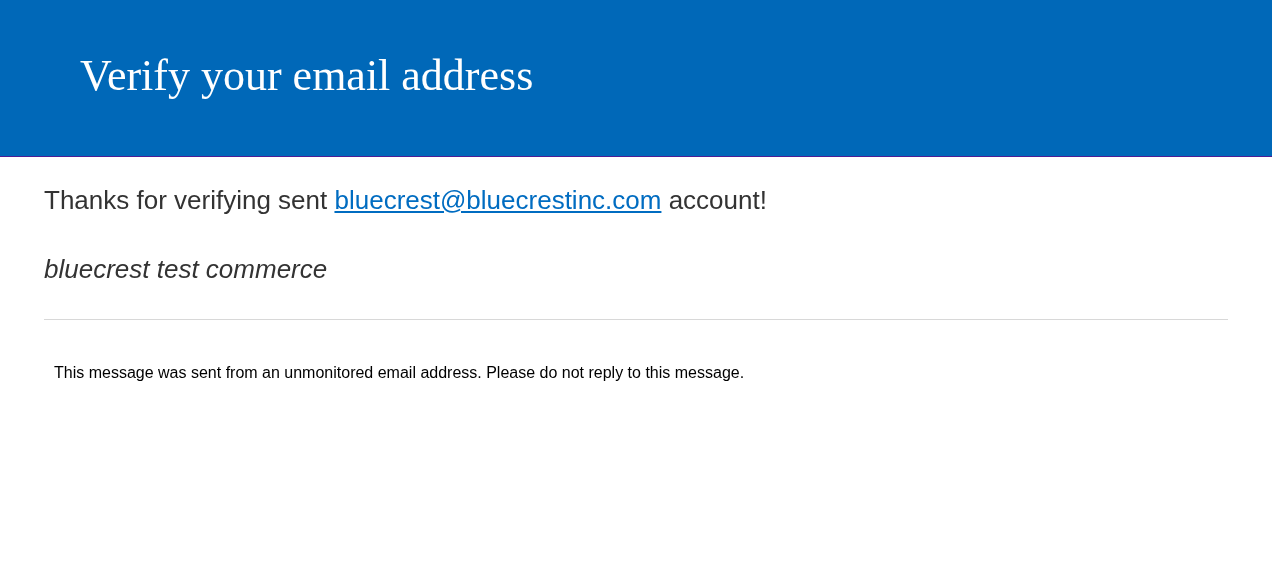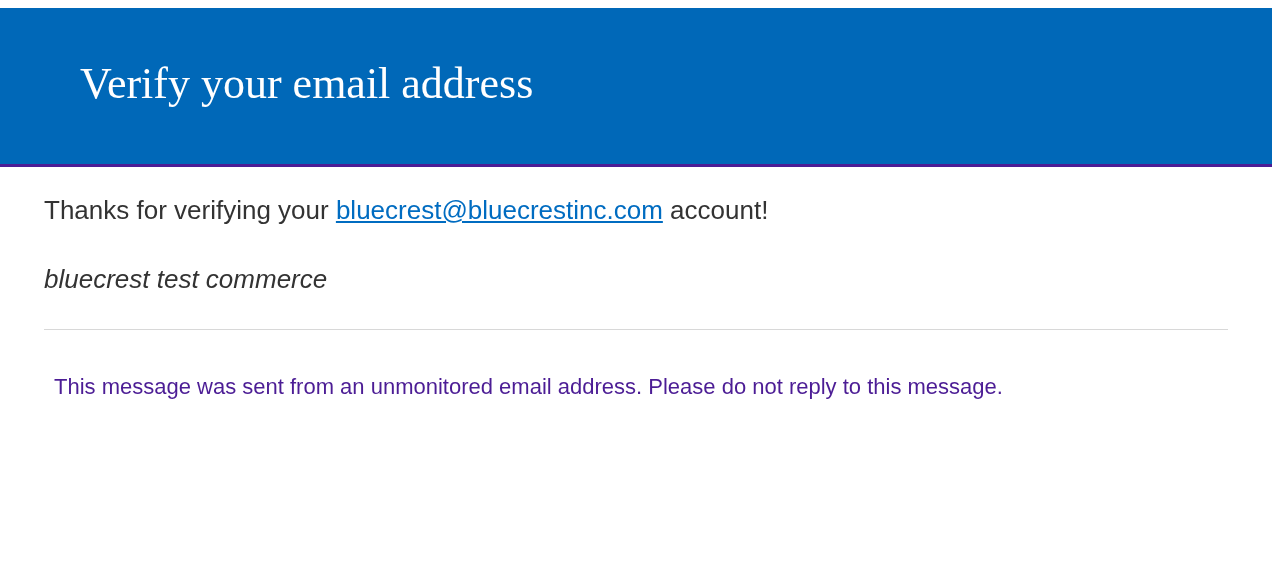--- a/index.html
+++ b/index.html
@@ -9,22 +9,21 @@
     }
     body {
       font-family: "Segoe UI", Tahoma, Geneva, Verdana, sans-serif;
       width: 1272px;
       height: 572px;
       background: #ffffff;
     }
     .header {
       background: #0068b8;
       padding: 50px 80px 55px 80px;
-      border-bottom: 3px solid #4c1d95;
-      margin-top: 8px;
+      border-bottom: 1px solid #4c1d95;
     }
     .header-title {
       color: #ffffff;
       font-family: Georgia, "Times New Roman", serif;
       font-size: 44px;
       font-weight: normal;
     }
     .content {
       padding: 28px 44px 20px 44px;
     }
@@ -51,35 +50,35 @@
     }
     .sender {
       font-style: italic;
     }
     .divider {
       border: none;
       border-top: 1px solid #d8d8d8;
       margin-bottom: 44px;
     }
     .disclaimer {
-      font-size: 22px;
-      color: #4c1d95;
+      font-size: 16px;
+      color: #000000;
       padding-left: 10px;
     }
   </style>
 </head>
 <body>
 
 <div class="header">
   <h1 class="header-title">Verify your email address</h1>
 </div>
 
 <div class="content">
   <p class="thanks-line">
-    <span>Thanks for verifying your </span><a href="#">bluecrest@bluecrestinc.com</a><span> account!</span>
+    <span>Thanks for verifying sent </span><a href="#">bluecrest@bluecrestinc.com</a><span> account!</span>
   </p>
 
 
   <div class="signature">
     <div class="sender">bluecrest test commerce</div>
   </div>
 
   <hr class="divider">
 
   <p class="disclaimer">This message was sent from an unmonitored email address. Please do not reply to this message.</p>

